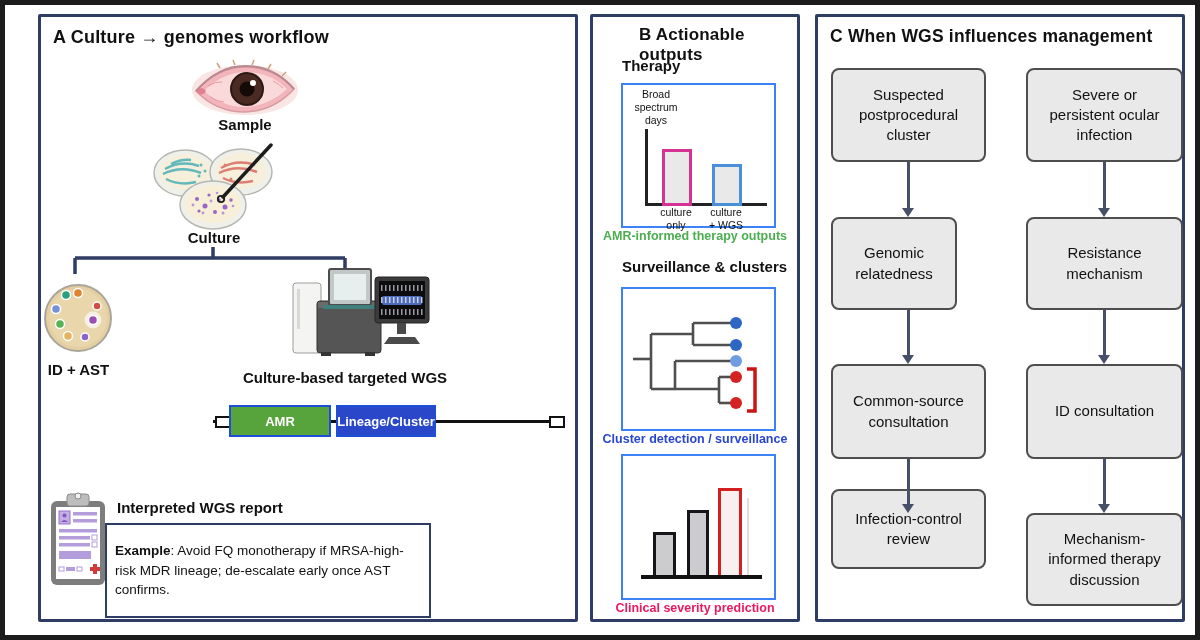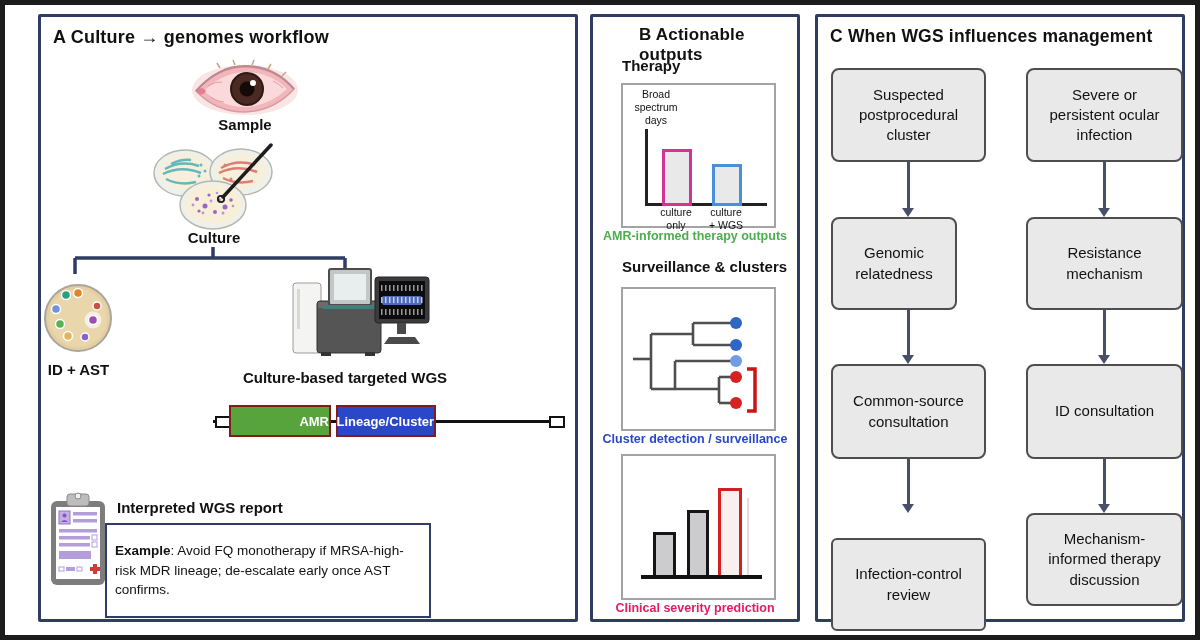--- a/index.html
+++ b/index.html
@@ -11,27 +11,27 @@
   #panelB{left:590px;top:14px;width:204px;height:602px;}
   #panelC{left:815px;top:14px;width:364px;height:602px;}
   .panel-title{position:absolute;font-weight:bold;font-size:18px;letter-spacing:.2px;}
   .lbl{position:absolute;font-weight:bold;font-size:15px;text-align:center;}
   .pre{white-space:pre-line;}
   
   .abs{position:absolute;}
   .gene-track{position:absolute;left:172px;top:388px;width:348px;height:36px;}
   .gene-line{position:absolute;left:0;right:0;top:15px;height:3px;background:#111;}
   .gene-cap{position:absolute;top:11px;width:12px;height:8px;background:#fff;border:2px solid #111;}
-  .gene-seg{position:absolute;top:0;height:28px;border:2px solid #7f1d1d;color:#fff;font-weight:bold;
-            font-size:13px;display:flex;align-items:center;justify-content:flex-end;}
+  .gene-seg{position:absolute;top:0;height:28px;border:2px solid #1d4ed8;color:#fff;font-weight:bold;
+            font-size:13px;display:flex;align-items:center;justify-content:center;}
   .report-heading{position:absolute;left:76px;top:482px;font-weight:bold;font-size:15px;}
   .example-box{position:absolute;left:64px;top:506px;width:306px;border:2px solid #2f3c64;
                font-size:13.5px;line-height:1.45;padding:16px 8px;background:#fff;}
   
-  .chart-box{position:absolute;left:28px;width:151px;border:2px solid #a3a3a3;background:#fff;}
+  .chart-box{position:absolute;left:28px;width:151px;border:2px solid #3b82f6;background:#fff;}
   .sub-heading{position:absolute;left:13px;font-weight:bold;font-size:15px;margin-left:16px;}
   .caption{position:absolute;left:0;width:100%;text-align:center;font-weight:bold;font-size:12.5px;}
   .axis-v{position:absolute;left:22px;top:44px;width:2.5px;height:76px;background:#222;}
   .axis-h{position:absolute;left:22px;top:118px;width:122px;height:3px;background:#222;}
   .tbar{position:absolute;bottom:20px;width:24px;border:3px solid #000;background:#e9e9e9;}
   .tbar-label{position:absolute;top:121px;width:60px;text-align:center;font-size:10.5px;line-height:1.25;}
   .ylab{position:absolute;left:4px;top:3px;width:58px;text-align:center;font-size:10.5px;line-height:1.25;}
   .sbase{position:absolute;left:18px;top:119px;width:121px;height:4px;background:#111;}
   .sbar{position:absolute;bottom:19px;border:3px solid #111;background:#ccc;}
   .sguide{position:absolute;left:124px;top:42px;width:2px;height:78px;background:#ead9d9;}
@@ -239,21 +239,21 @@
     </div>
     <div class="caption" style="top: 584px; color: rgb(233, 26, 96);">Clinical severity prediction</div>
   </div>
 
   <div class="panel" id="panelC">
     <div class="panel-title" style="left:12px;top:9px;font-size:17.5px;">C When WGS influences management</div>
 
     <div class="flow-box" style="left:13px;top:51px;width:155px;height:94px;">Suspected postprocedural cluster</div>
     <div class="flow-box" style="left:13px;top:200px;width:126px;height:93px;">Genomic relatedness</div>
     <div class="flow-box" style="left:13px;top:347px;width:155px;height:95px;">Common-source consultation</div>
-    <div class="flow-box" style="left:13px;top:521px;width:155px;height:93px;border-radius:6px;">Infection-control review</div>
+    <div class="flow-box" style="left:13px;top:472px;width:155px;height:80px;">Infection-control review</div>
     <div class="arrow" style="left:89px;top:145px;height:47px;"></div>
     <div class="arrow" style="left:89px;top:293px;height:46px;"></div>
     <div class="arrow" style="left:89px;top:442px;height:46px;"></div>
 
     <div class="flow-box" style="left:208px;top:51px;width:157px;height:94px;">Severe or persistent ocular infection</div>
     <div class="flow-box" style="left:208px;top:200px;width:157px;height:93px;">Resistance mechanism</div>
     <div class="flow-box" style="left:208px;top:347px;width:157px;height:95px;">ID consultation</div>
     <div class="flow-box" style="left:208px;top:496px;width:157px;height:93px;">Mechanism-informed therapy discussion</div>
     <div class="arrow" style="left:285px;top:145px;height:47px;"></div>
     <div class="arrow" style="left:285px;top:293px;height:46px;"></div>

